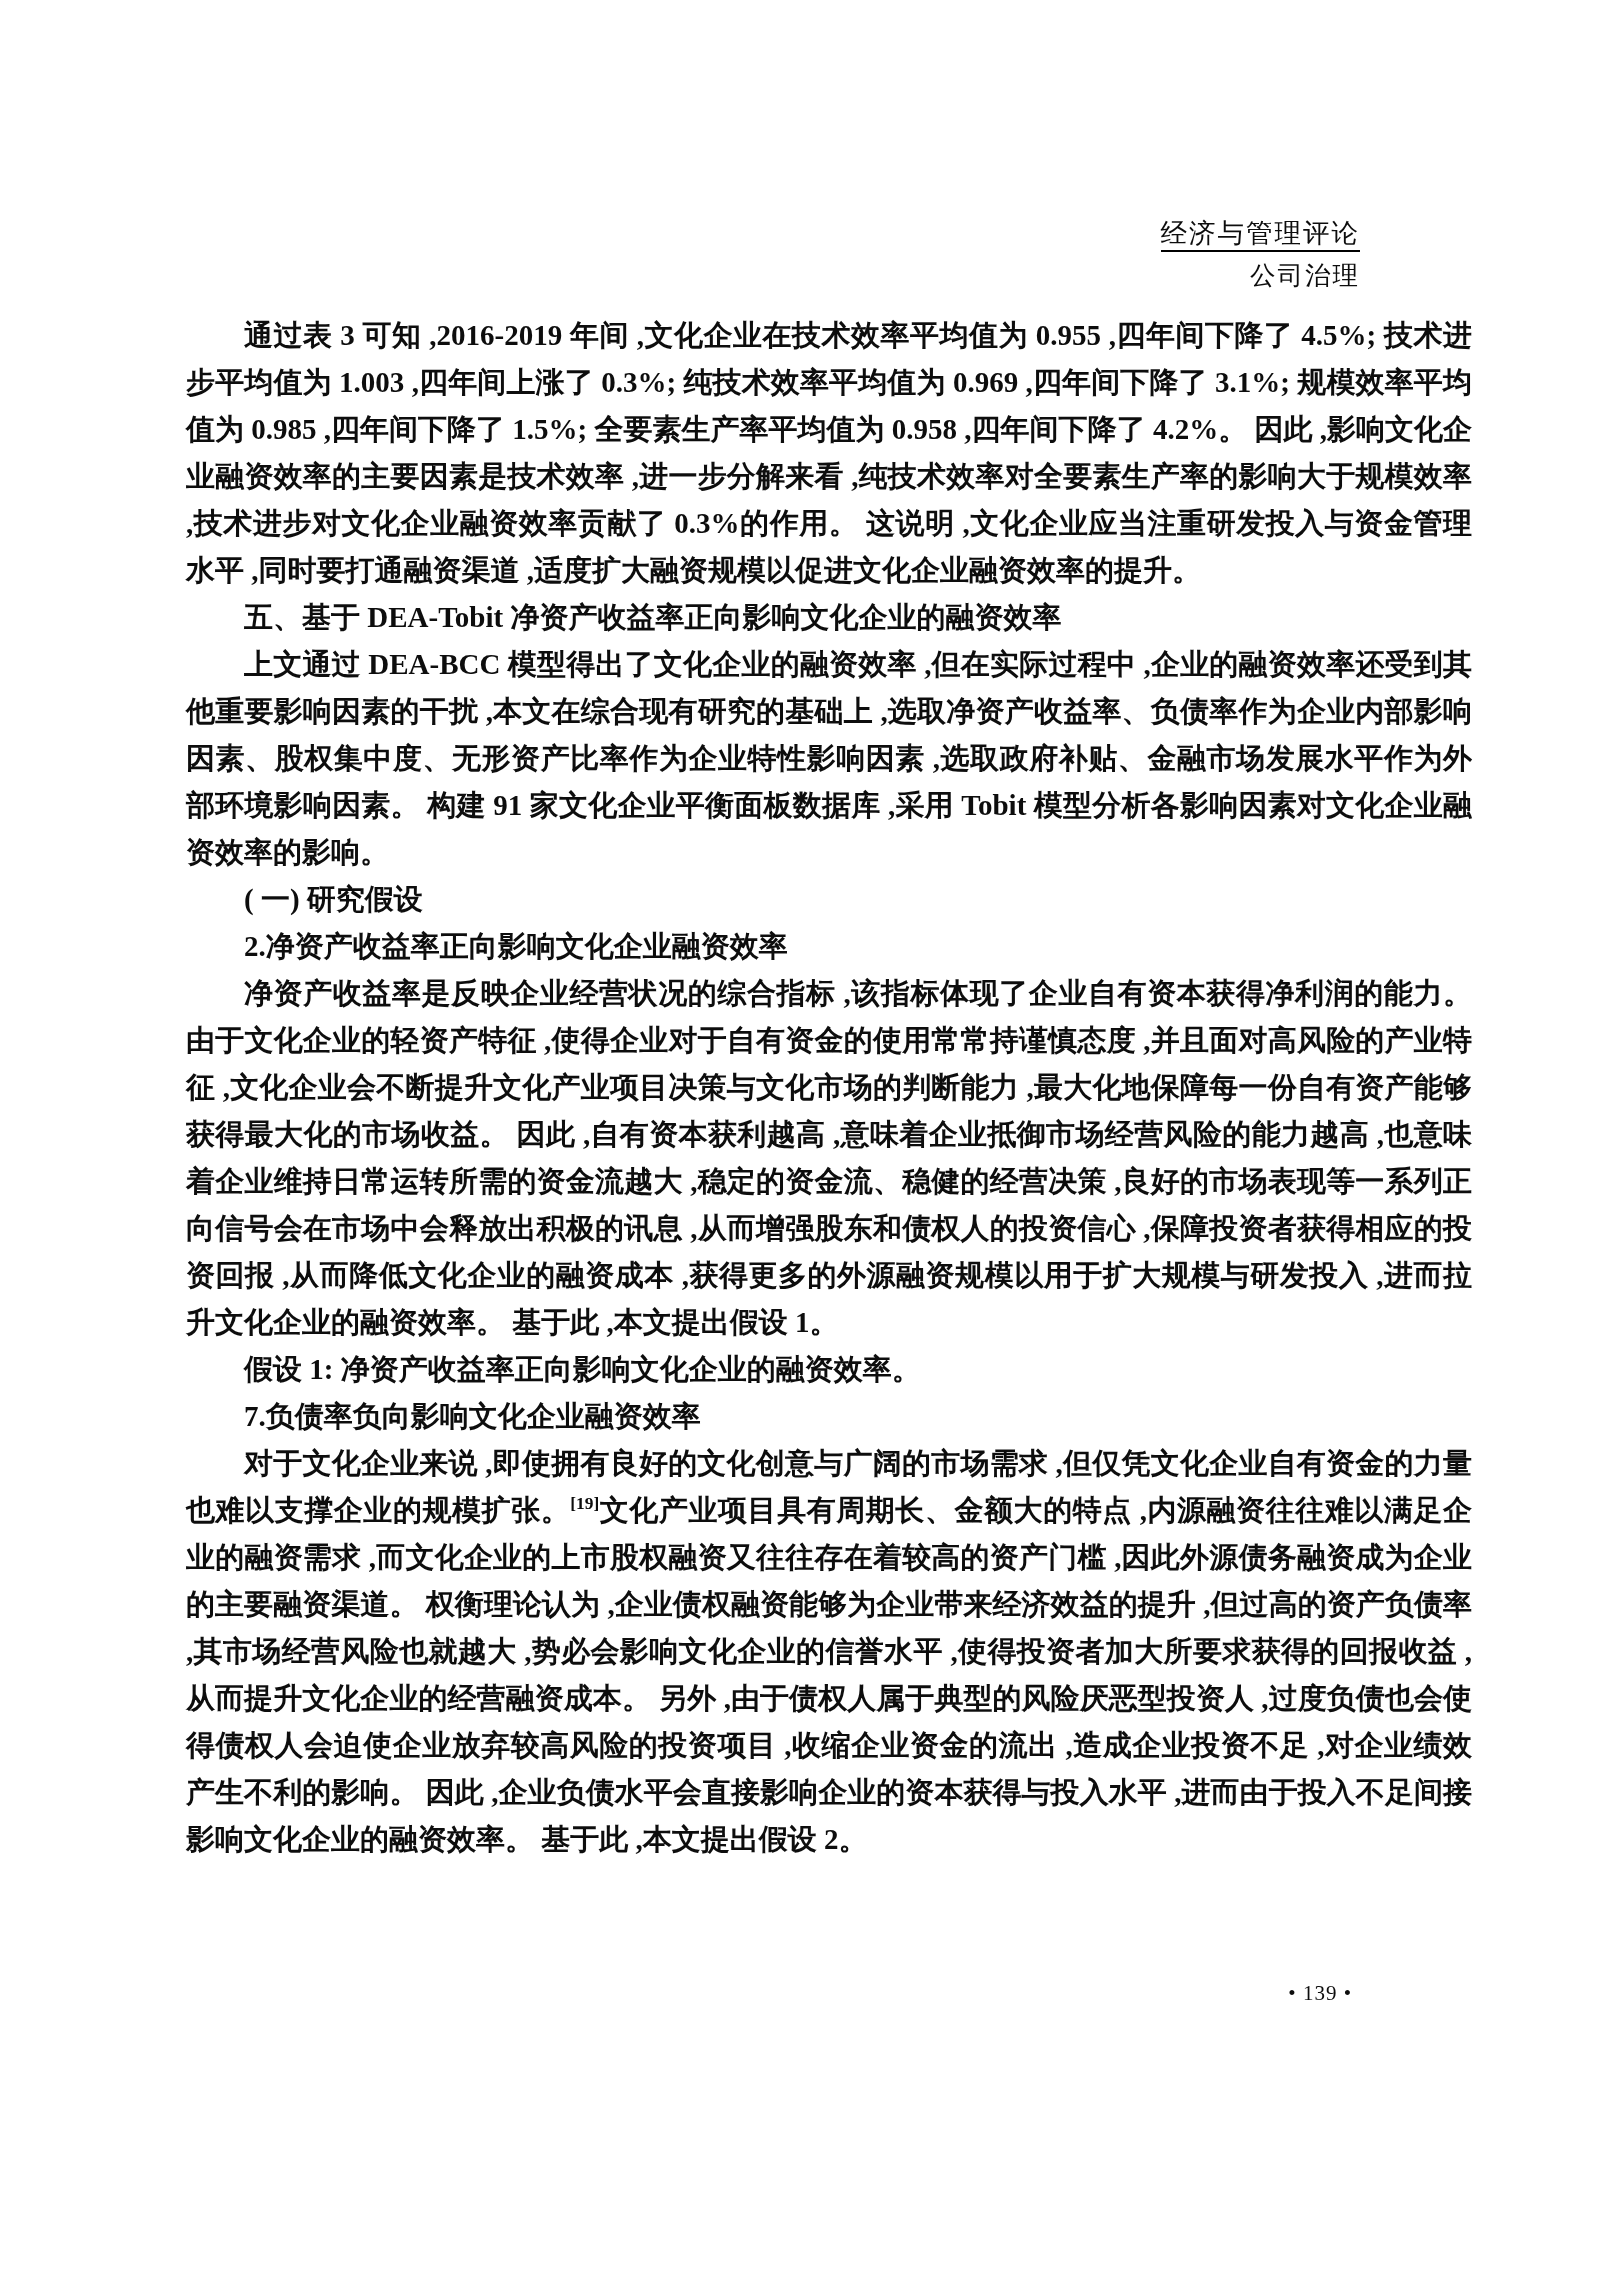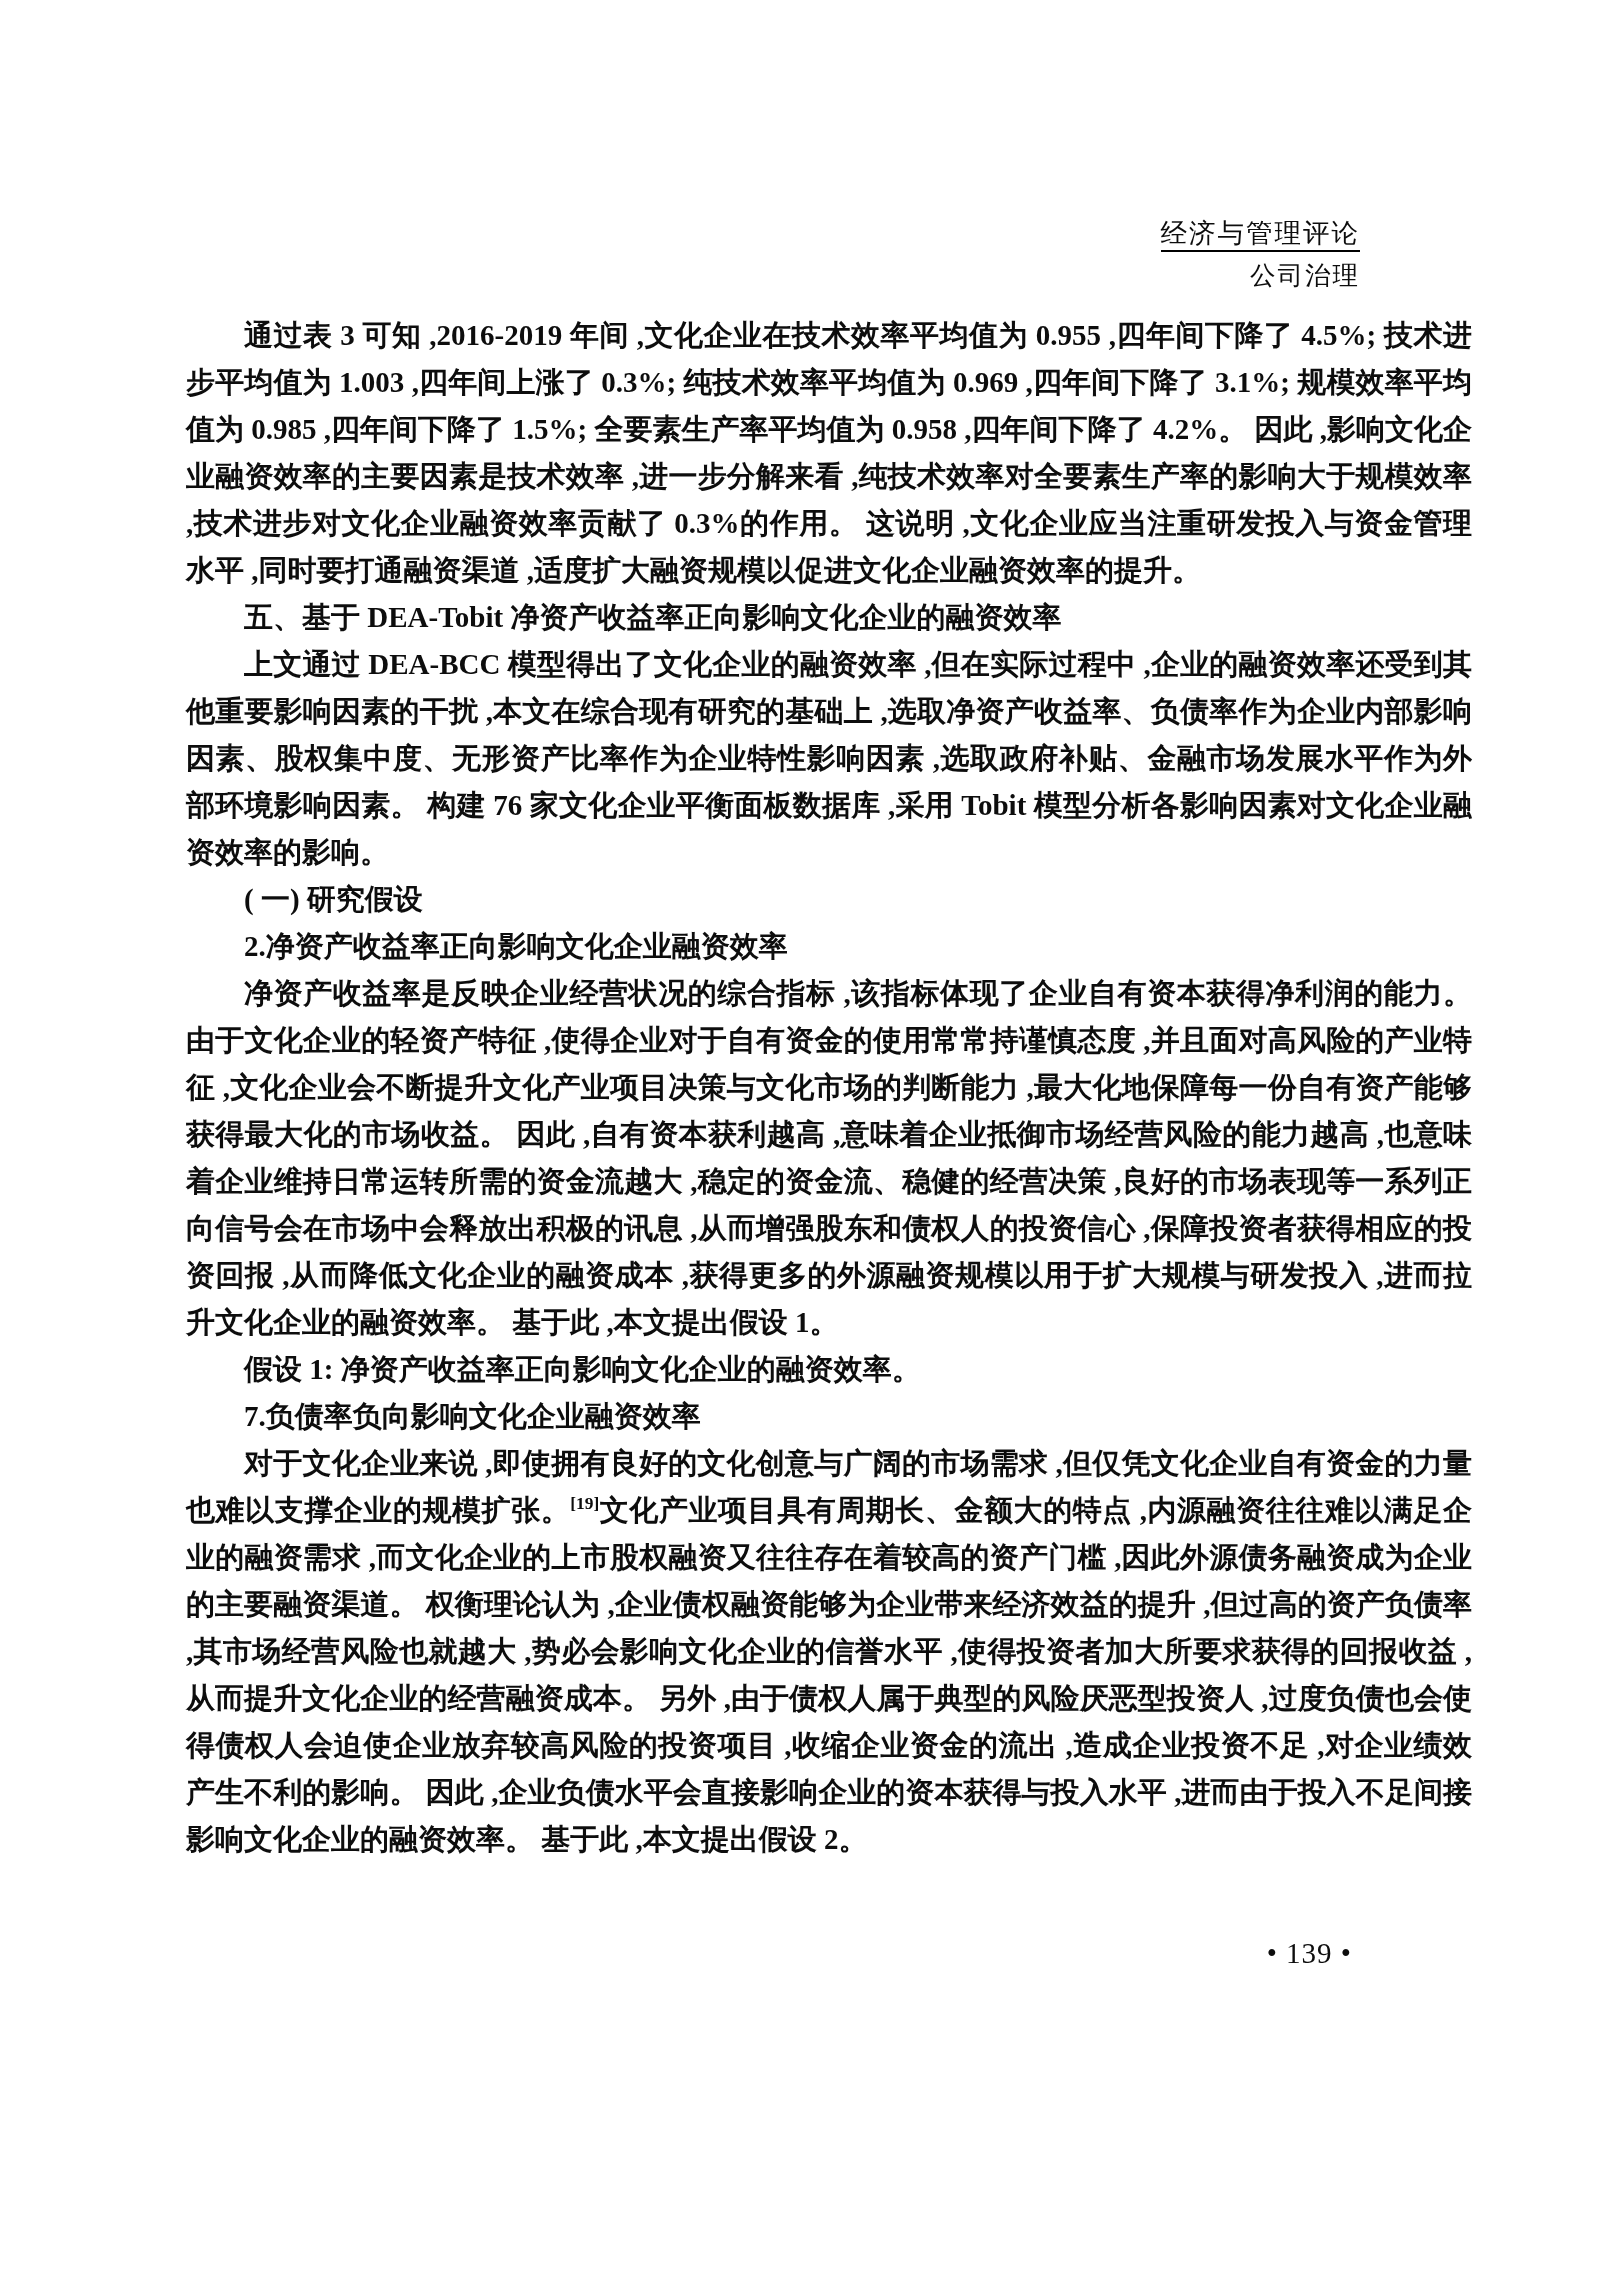--- a/index.html
+++ b/index.html
@@ -58,42 +58,42 @@
   .article p.hypothesis {
     text-align: left;
   }
   sup.footnote-ref {
     font-size: 0.6em;
     line-height: 0;
     vertical-align: super;
   }
   .page-footer {
     position: absolute;
-    top: 1937px;
+    top: 1981px;
     right: 268px;
-    font-size: 29px;
+    font-size: 21px;
     letter-spacing: 1px;
   }
 </style>
 </head>
 <body>
 
 <div class="page">
 
   <header class="page-header">
     <div>
       <span class="journal-title">经济与管理评论</span>
     </div>
     <div class="column-title">公司治理</div>
   </header>
 
   <main class="article" id="article-body">
       <p class="body"><span>通过表 3 可知 ,2016-2019 年间 ,文化企业在技术效率平均值为 0.955 ,四年间下降了 4.5%; 技术进步平均值为 1.003 ,四年间上涨了 0.3%; 纯技术效率平均值为 0.969 ,四年间下降了 3.1%; 规模效率平均值为 0.985 ,四年间下降了 1.5%; 全要素生产率平均值为 0.958 ,四年间下降了 4.2%。 因此 ,影响文化企业融资效率的主要因素是技术效率 ,进一步分解来看 ,纯技术效率对全要素生产率的影响大于规模效率 ,技术进步对文化企业融资效率贡献了 0.3%的作用。 这说明 ,文化企业应当注重研发投入与资金管理水平 ,同时要打通融资渠道 ,适度扩大融资规模以促进文化企业融资效率的提升。</span></p>
       <p class="section-heading"><span>五、基于 DEA-Tobit 净资产收益率正向影响文化企业的融资效率</span></p>
-      <p class="body"><span>上文通过 DEA-BCC 模型得出了文化企业的融资效率 ,但在实际过程中 ,企业的融资效率还受到其他重要影响因素的干扰 ,本文在综合现有研究的基础上 ,选取净资产收益率、负债率作为企业内部影响因素、股权集中度、无形资产比率作为企业特性影响因素 ,选取政府补贴、金融市场发展水平作为外部环境影响因素。 构建 76 家文化企业平衡面板数据库 ,采用 Tobit 模型分析各影响因素对文化企业融资效率的影响。</span></p>
+      <p class="body"><span>上文通过 DEA-BCC 模型得出了文化企业的融资效率 ,但在实际过程中 ,企业的融资效率还受到其他重要影响因素的干扰 ,本文在综合现有研究的基础上 ,选取净资产收益率、负债率作为企业内部影响因素、股权集中度、无形资产比率作为企业特性影响因素 ,选取政府补贴、金融市场发展水平作为外部环境影响因素。 构建 91 家文化企业平衡面板数据库 ,采用 Tobit 模型分析各影响因素对文化企业融资效率的影响。</span></p>
       <p class="subheading"><span>( 一) 研究假设</span></p>
       <p class="subheading"><span>2.净资产收益率正向影响文化企业融资效率</span></p>
       <p class="body"><span>净资产收益率是反映企业经营状况的综合指标 ,该指标体现了企业自有资本获得净利润的能力。 由于文化企业的轻资产特征 ,使得企业对于自有资金的使用常常持谨慎态度 ,并且面对高风险的产业特征 ,文化企业会不断提升文化产业项目决策与文化市场的判断能力 ,最大化地保障每一份自有资产能够获得最大化的市场收益。 因此 ,自有资本获利越高 ,意味着企业抵御市场经营风险的能力越高 ,也意味着企业维持日常运转所需的资金流越大 ,稳定的资金流、稳健的经营决策 ,良好的市场表现等一系列正向信号会在市场中会释放出积极的讯息 ,从而增强股东和债权人的投资信心 ,保障投资者获得相应的投资回报 ,从而降低文化企业的融资成本 ,获得更多的外源融资规模以用于扩大规模与研发投入 ,进而拉升文化企业的融资效率。 基于此 ,本文提出假设 1。</span></p>
       <p class="hypothesis"><span>假设 1: 净资产收益率正向影响文化企业的融资效率。</span></p>
       <p class="subheading"><span>7.负债率负向影响文化企业融资效率</span></p>
       <p class="body"><span>对于文化企业来说 ,即使拥有良好的文化创意与广阔的市场需求 ,但仅凭文化企业自有资金的力量也难以支撑企业的规模扩张。</span><sup class="footnote-ref">[19]</sup><span>文化产业项目具有周期长、金额大的特点 ,内源融资往往难以满足企业的融资需求 ,而文化企业的上市股权融资又往往存在着较高的资产门槛 ,因此外源债务融资成为企业的主要融资渠道。 权衡理论认为 ,企业债权融资能够为企业带来经济效益的提升 ,但过高的资产负债率 ,其市场经营风险也就越大 ,势必会影响文化企业的信誉水平 ,使得投资者加大所要求获得的回报收益 ,从而提升文化企业的经营融资成本。 另外 ,由于债权人属于典型的风险厌恶型投资人 ,过度负债也会使得债权人会迫使企业放弃较高风险的投资项目 ,收缩企业资金的流出 ,造成企业投资不足 ,对企业绩效产生不利的影响。 因此 ,企业负债水平会直接影响企业的资本获得与投入水平 ,进而由于投入不足间接影响文化企业的融资效率。 基于此 ,本文提出假设 2。</span></p>
     </main>
 
   <footer class="page-footer">
     <span>• 139 •</span>

